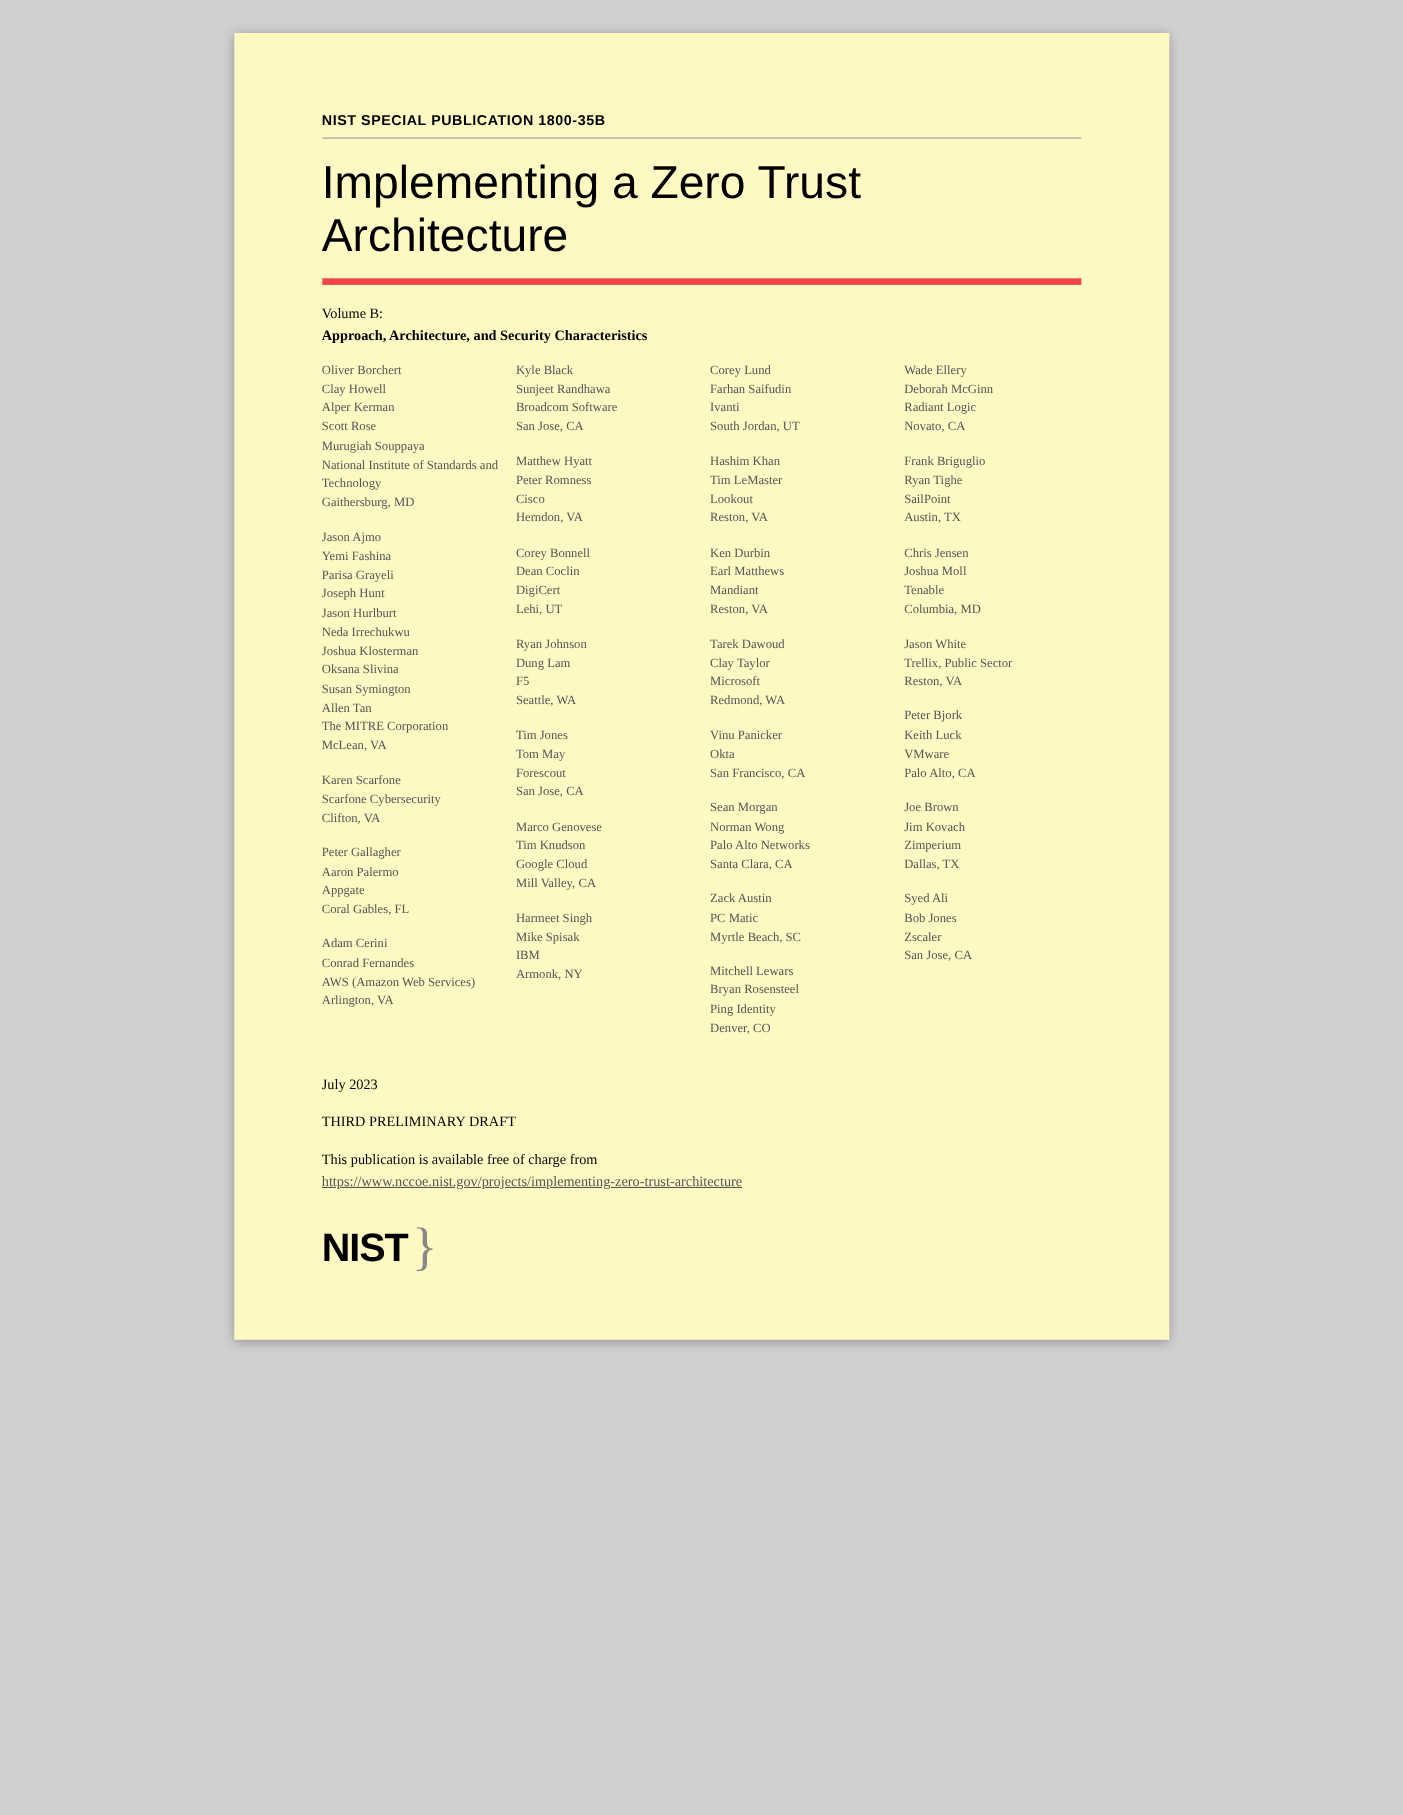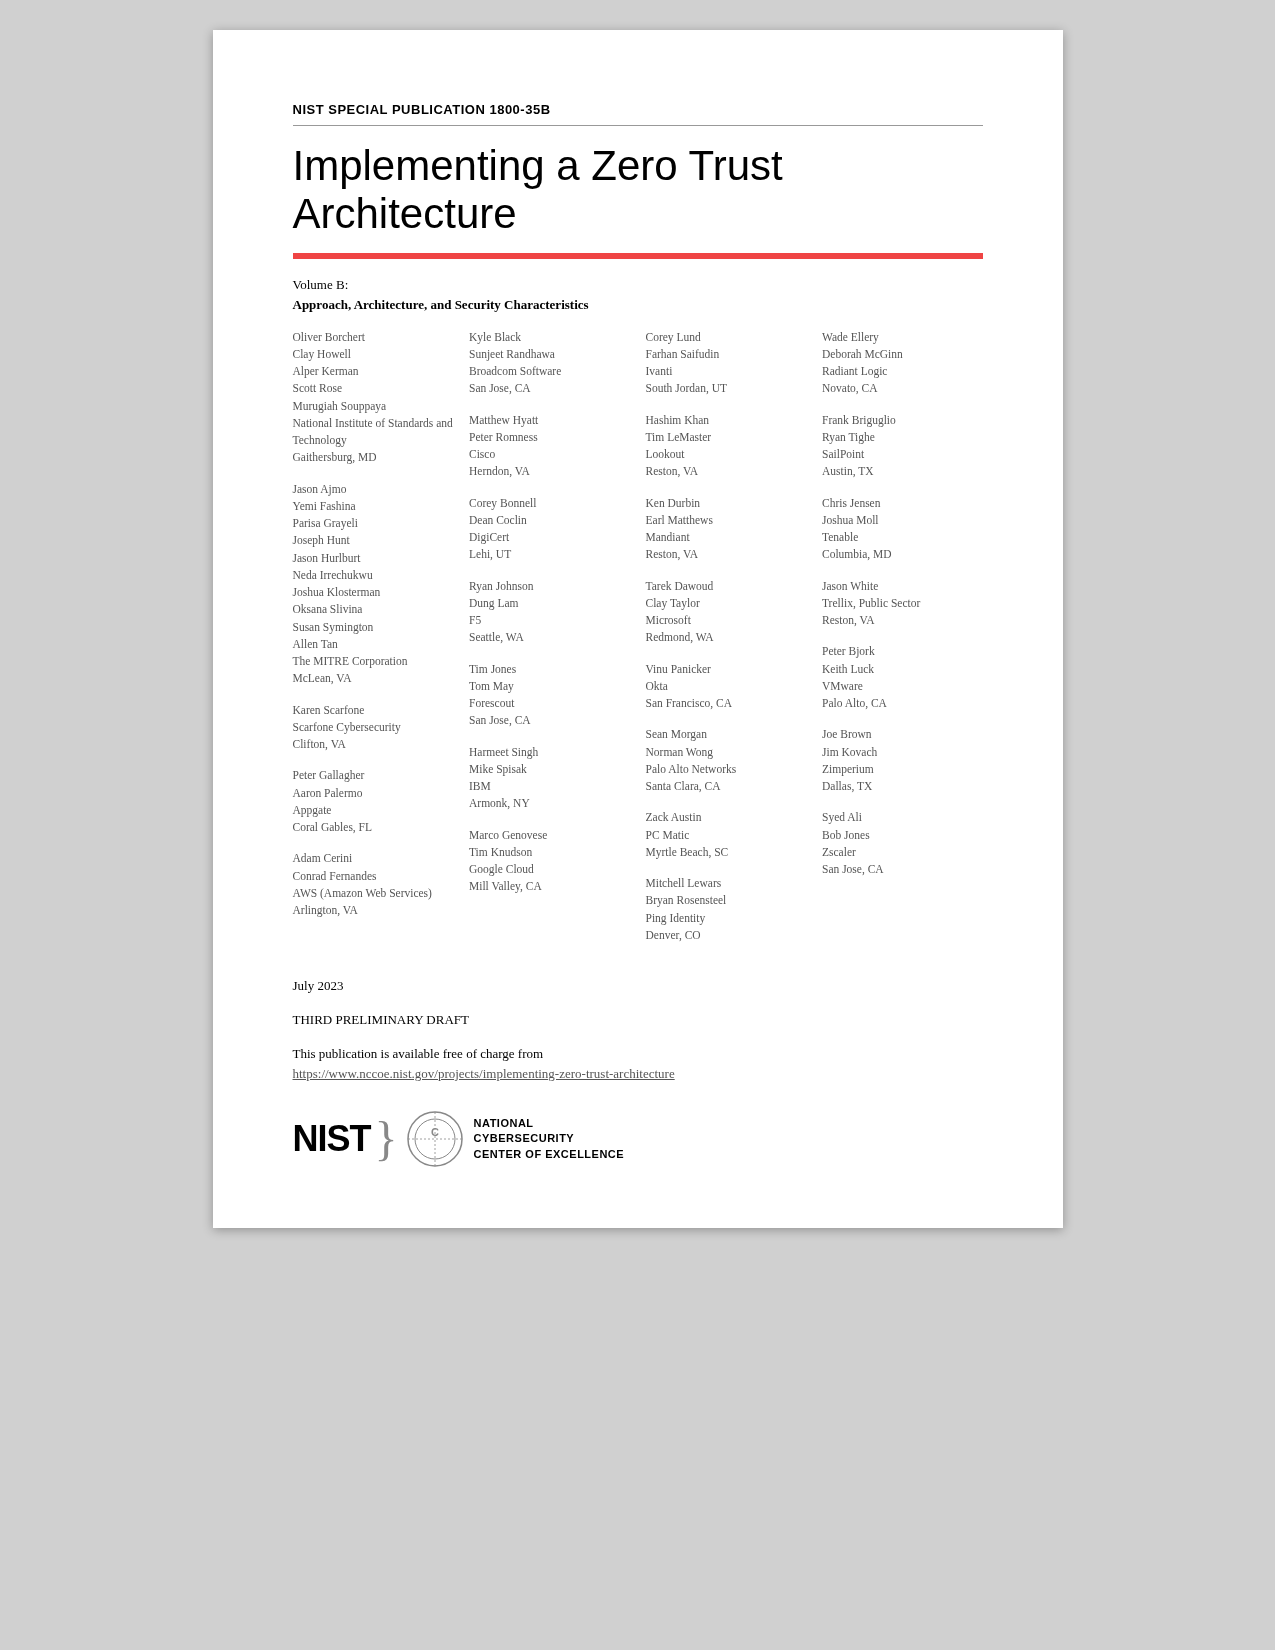--- a/index.html
+++ b/index.html
@@ -5,21 +5,21 @@
     * { margin: 0; padding: 0; box-sizing: border-box; }
     body {
       background: #d0d0d0;
       display: flex;
       justify-content: center;
       align-items: flex-start;
       padding: 30px;
       font-family: 'Times New Roman', Times, serif;
     }
     .page {
-      background: #ffffff;
+      background: #fef9c3;
       width: 850px;
       min-height: 1100px;
       padding: 72px 80px 60px 80px;
       box-shadow: 0 2px 10px rgba(0,0,0,0.3);
     }
     .pub-number {
       font-family: Arial, Helvetica, sans-serif;
       font-size: 13px;
       font-weight: bold;
       letter-spacing: 0.5px;
@@ -215,31 +215,31 @@
           <div class="author-org">F5</div>
           <div class="author-loc">Seattle, WA</div>
         </div>
         <div class="author-block">
           <div class="author-name">Tim Jones</div>
           <div class="author-name">Tom May</div>
           <div class="author-org">Forescout</div>
           <div class="author-loc">San Jose, CA</div>
         </div>
         <div class="author-block">
+          <div class="author-name">Marco Genovese</div>
+          <div class="author-name">Tim Knudson</div>
+          <div class="author-org">Google Cloud</div>
+          <div class="author-loc">Mill Valley, CA</div>
+        </div>
+        <div class="author-block">
           <div class="author-name">Harmeet Singh</div>
           <div class="author-name">Mike Spisak</div>
           <div class="author-org">IBM</div>
           <div class="author-loc">Armonk, NY</div>
         </div>
-        <div class="author-block">
-          <div class="author-name">Marco Genovese</div>
-          <div class="author-name">Tim Knudson</div>
-          <div class="author-org">Google Cloud</div>
-          <div class="author-loc">Mill Valley, CA</div>
-        </div>
       </div>
       <div>
         <div class="author-block">
           <div class="author-name">Corey Lund</div>
           <div class="author-name">Farhan Saifudin</div>
           <div class="author-org">Ivanti</div>
           <div class="author-loc">South Jordan, UT</div>
         </div>
         <div class="author-block">
           <div class="author-name">Hashim Khan</div>
@@ -329,29 +329,15 @@
 
   <div class="date-line">July 2023</div>
   <div class="draft-line">THIRD PRELIMINARY DRAFT</div>
 
   <div class="availability-text">This publication is available free of charge from</div>
   <a class="availability-link" href="#">https://www.nccoe.nist.gov/projects/implementing-zero-trust-architecture</a>
 
   <div class="logo-area">
     <div class="nist-logo">NIST</div>
     <div class="bracket-arrow">}</div>
-    <div class="nce-logo">
-      <svg class="circle-logo" viewBox="0 0 58 58" xmlns="http://www.w3.org/2000/svg">
-        <circle cx="29" cy="29" r="27" fill="none" stroke="#888" stroke-width="1.5"></circle>
-        <circle cx="29" cy="29" r="20" fill="none" stroke="#888" stroke-width="1"></circle>
-        <text x="29" y="26" text-anchor="middle" font-family="Arial" font-size="11" font-weight="bold" fill="#888">C</text>
-        <line x1="29" y1="2" x2="29" y2="56" stroke="#888" stroke-width="0.8" stroke-dasharray="2,2"></line>
-        <line x1="2" y1="29" x2="56" y2="29" stroke="#888" stroke-width="0.8" stroke-dasharray="2,2"></line>
-      </svg>
-      <div class="nce-text">
-        <span>NATIONAL</span><br>
-        <span>CYBERSECURITY</span><br>
-        <span>CENTER OF EXCELLENCE</span>
-      </div>
-    </div>
   </div>
 
 </div>
 
 </body></html>

